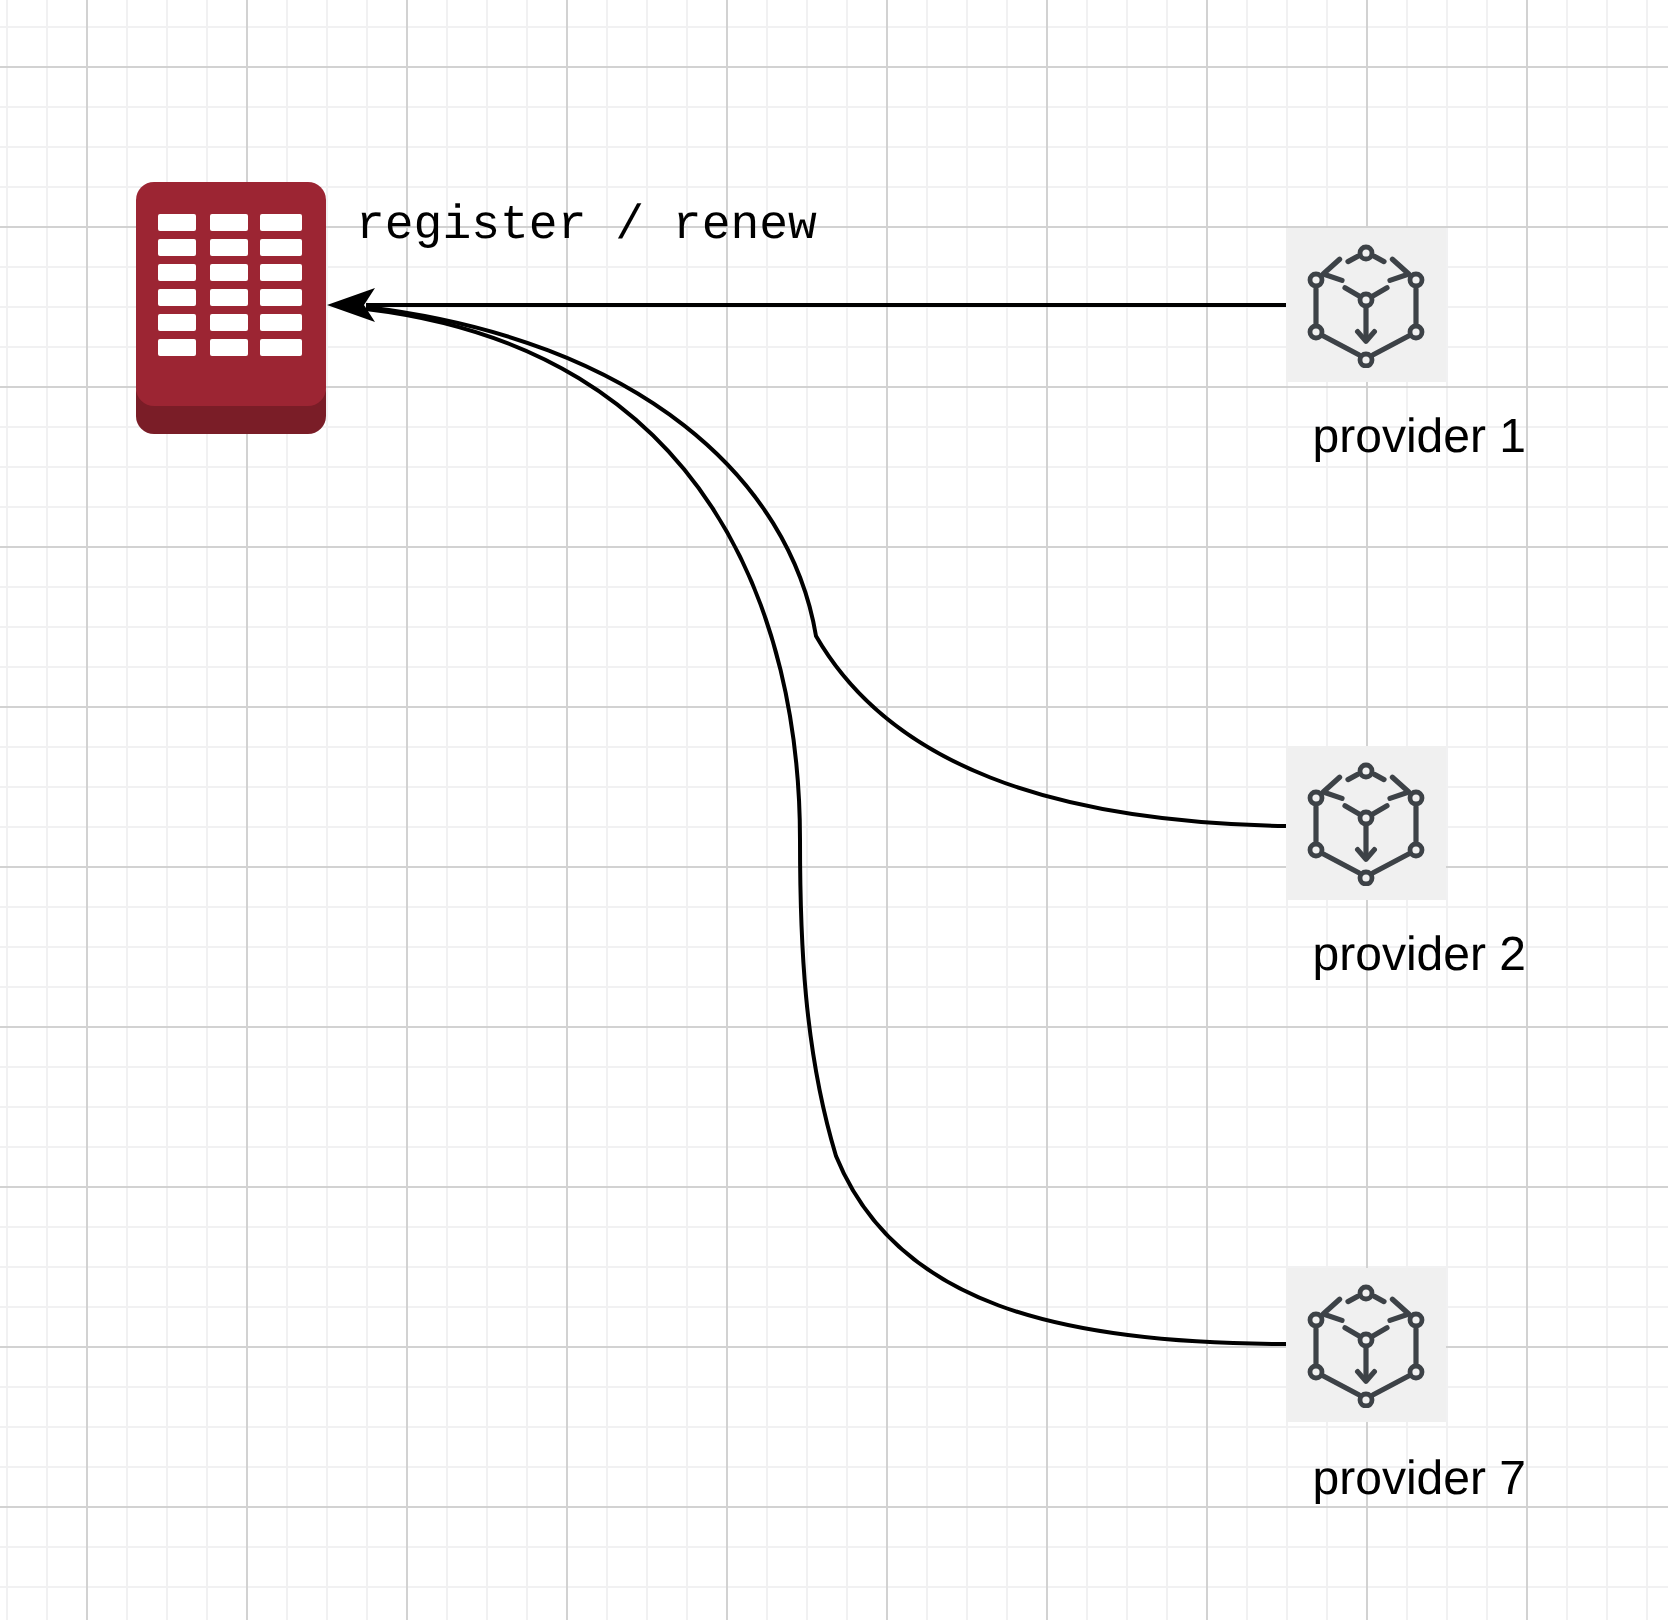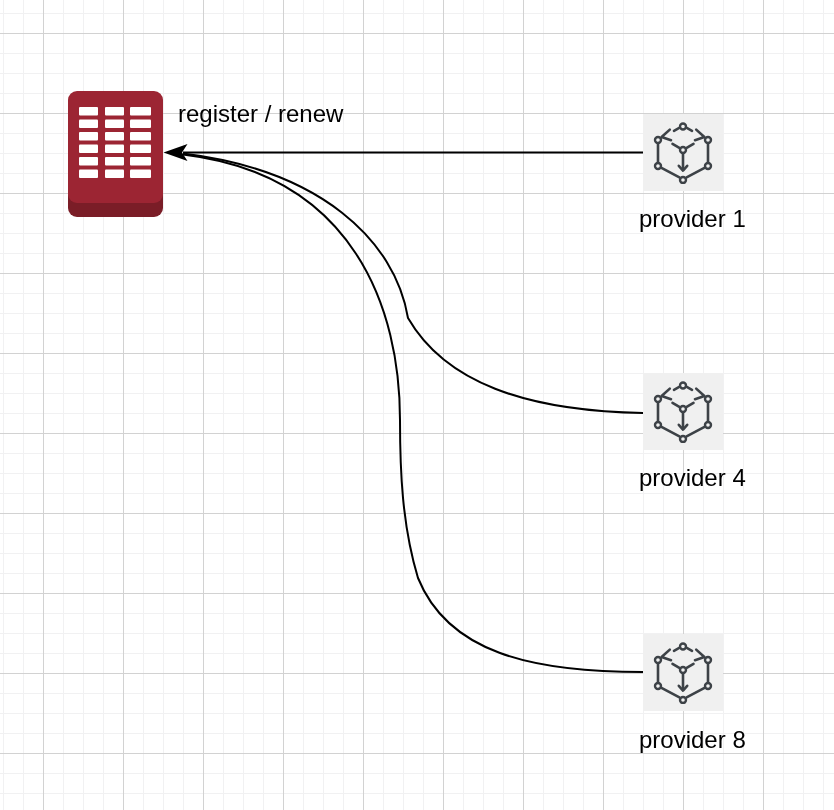--- a/index.html
+++ b/index.html
@@ -40,23 +40,23 @@
   .provider-3{left:643px;top:634px;}
   .cube-line{stroke:var(--cube_stroke,#3d4247);stroke-width:2.6;fill:none;stroke-linecap:round;stroke-linejoin:round;}
   .cube-node{fill:var(--cube_bg,#f0f0f0);stroke:var(--cube_stroke,#3d4247);stroke-width:2.4;}
 
   .label{
     position:absolute;
     font-size:24px;line-height:1.2;
     color:var(--label,#000);
     white-space:nowrap;
   }
-  .centered{width:160px;text-align:left;padding-left:36px;}
+  .centered{width:160px;text-align:right;}
   .register-label{left:35px;top:232px;}
-  .edge-label{left:178px;top:100px;}
+  .edge-label{left:178px;top:100px;font-family:Liberation Mono, monospace;}
   .provider-label-1{left:603px;top:205px;}
   .provider-label-2{left:603px;top:464px;}
   .provider-label-3{left:603px;top:726px;}
 </style>
 </head>
 <body>
 
 <div class="canvas">
 
   <svg width="0" height="0" style="position:absolute" aria-hidden="true">
@@ -126,22 +126,22 @@
         <use href="#cube-sym"></use>
       </svg>
   </div>
   <div class="label centered provider-label-1">provider 1</div>
 
   <div class="provider-box provider-2">
     <svg width="60" height="62">
         <use href="#cube-sym"></use>
       </svg>
   </div>
-  <div class="label centered provider-label-2">provider 4</div>
+  <div class="label centered provider-label-2">provider 2</div>
 
   <div class="provider-box provider-3">
     <svg width="60" height="62">
         <use href="#cube-sym"></use>
       </svg>
   </div>
-  <div class="label centered provider-label-3">provider 8</div>
+  <div class="label centered provider-label-3">provider 7</div>
 
 </div>
 
 </body></html>

